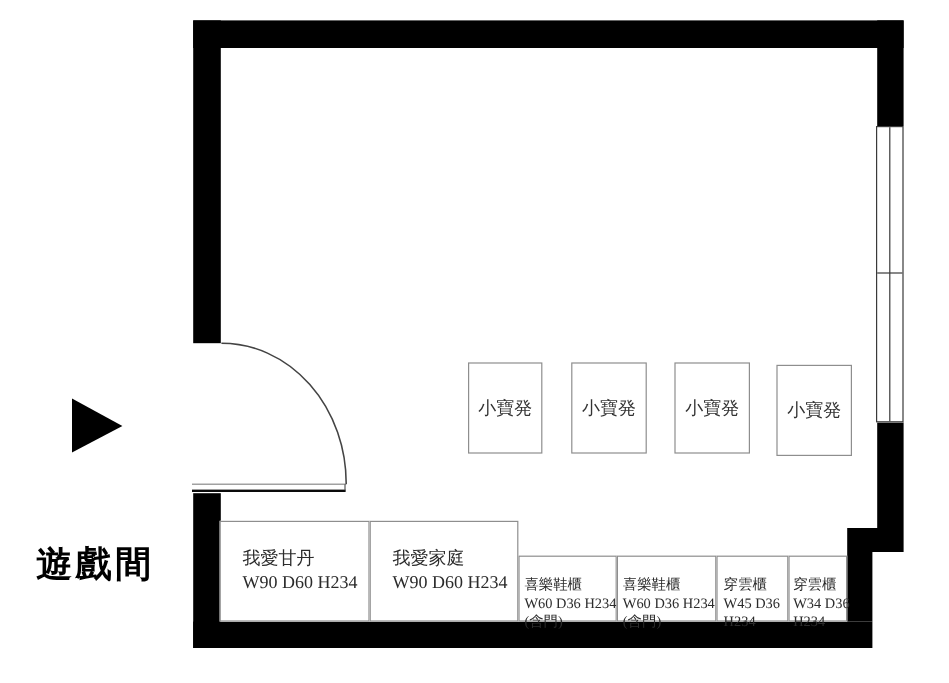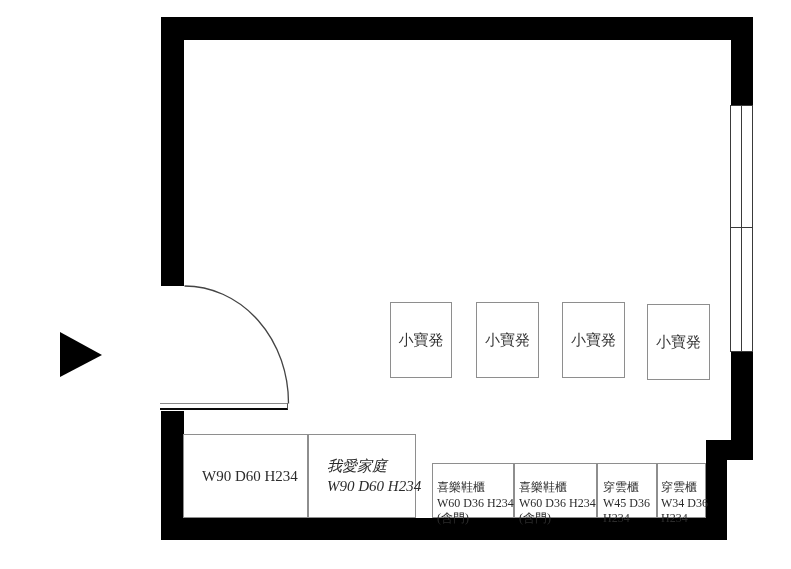--- a/index.html
+++ b/index.html
@@ -48,21 +48,21 @@
 
   
   .cabinet{
     position:absolute;background:#ffffff;border:1.5px solid #8e8e8e;box-sizing:border-box;
     display:flex;flex-direction:column;justify-content:center;
     color:#2b2b2b;white-space:nowrap;
   }
   .cabinet.large{font-size:15px;line-height:20px;padding-left:18px;}
   .cabinet.small{font-size:12px;line-height:15.5px;padding-left:4px;justify-content:flex-start;padding-top:16px;}
   #cabinet-1{left:183px;top:434px;width:125px;height:84px;}
-  #cabinet-2{left:308px;top:434px;width:108px;height:84px;font-style:italic;}
+  #cabinet-2{left:308px;top:434px;width:124px;height:84px;}
   #cabinet-3{left:432px;top:463px;width:82px;height:55px;}
   #cabinet-4{left:514px;top:463px;width:83px;height:55px;}
   #cabinet-5{left:597px;top:463px;width:60px;height:55px;padding-left:5px;}
   #cabinet-6{left:657px;top:463px;width:49px;height:55px;padding-left:3px;}
 
   
   .direction-arrow{
     position:absolute;left:60px;top:332px;width:0;height:0;
     border-left:42px solid #000;border-top:23px solid transparent;border-bottom:22px solid transparent;
   }
@@ -103,20 +103,21 @@
     <span>小寶発</span>
   </div>
   <div class="stool" id="stool-3">
     <span>小寶発</span>
   </div>
   <div class="stool" id="stool-4">
     <span>小寶発</span>
   </div>
 
   <div class="cabinet large" id="cabinet-1">
+    <div>我愛甘丹</div>
     <div>W90 D60 H234</div>
   </div>
   <div class="cabinet large" id="cabinet-2">
     <div>我愛家庭</div>
     <div>W90 D60 H234</div>
   </div>
   <div class="cabinet small" id="cabinet-3">
     <div>喜樂鞋櫃</div>
     <div>W60 D36 H234</div>
     <div>(含門)</div>
@@ -131,14 +132,15 @@
     <div>W45 D36</div>
     <div>H234</div>
   </div>
   <div class="cabinet small" id="cabinet-6">
     <div>穿雲櫃</div>
     <div>W34 D36</div>
     <div>H234</div>
   </div>
 
   <div class="direction-arrow"></div>
+  <div class="room-title">遊戲間</div>
 
 </div>
 
 </body></html>

